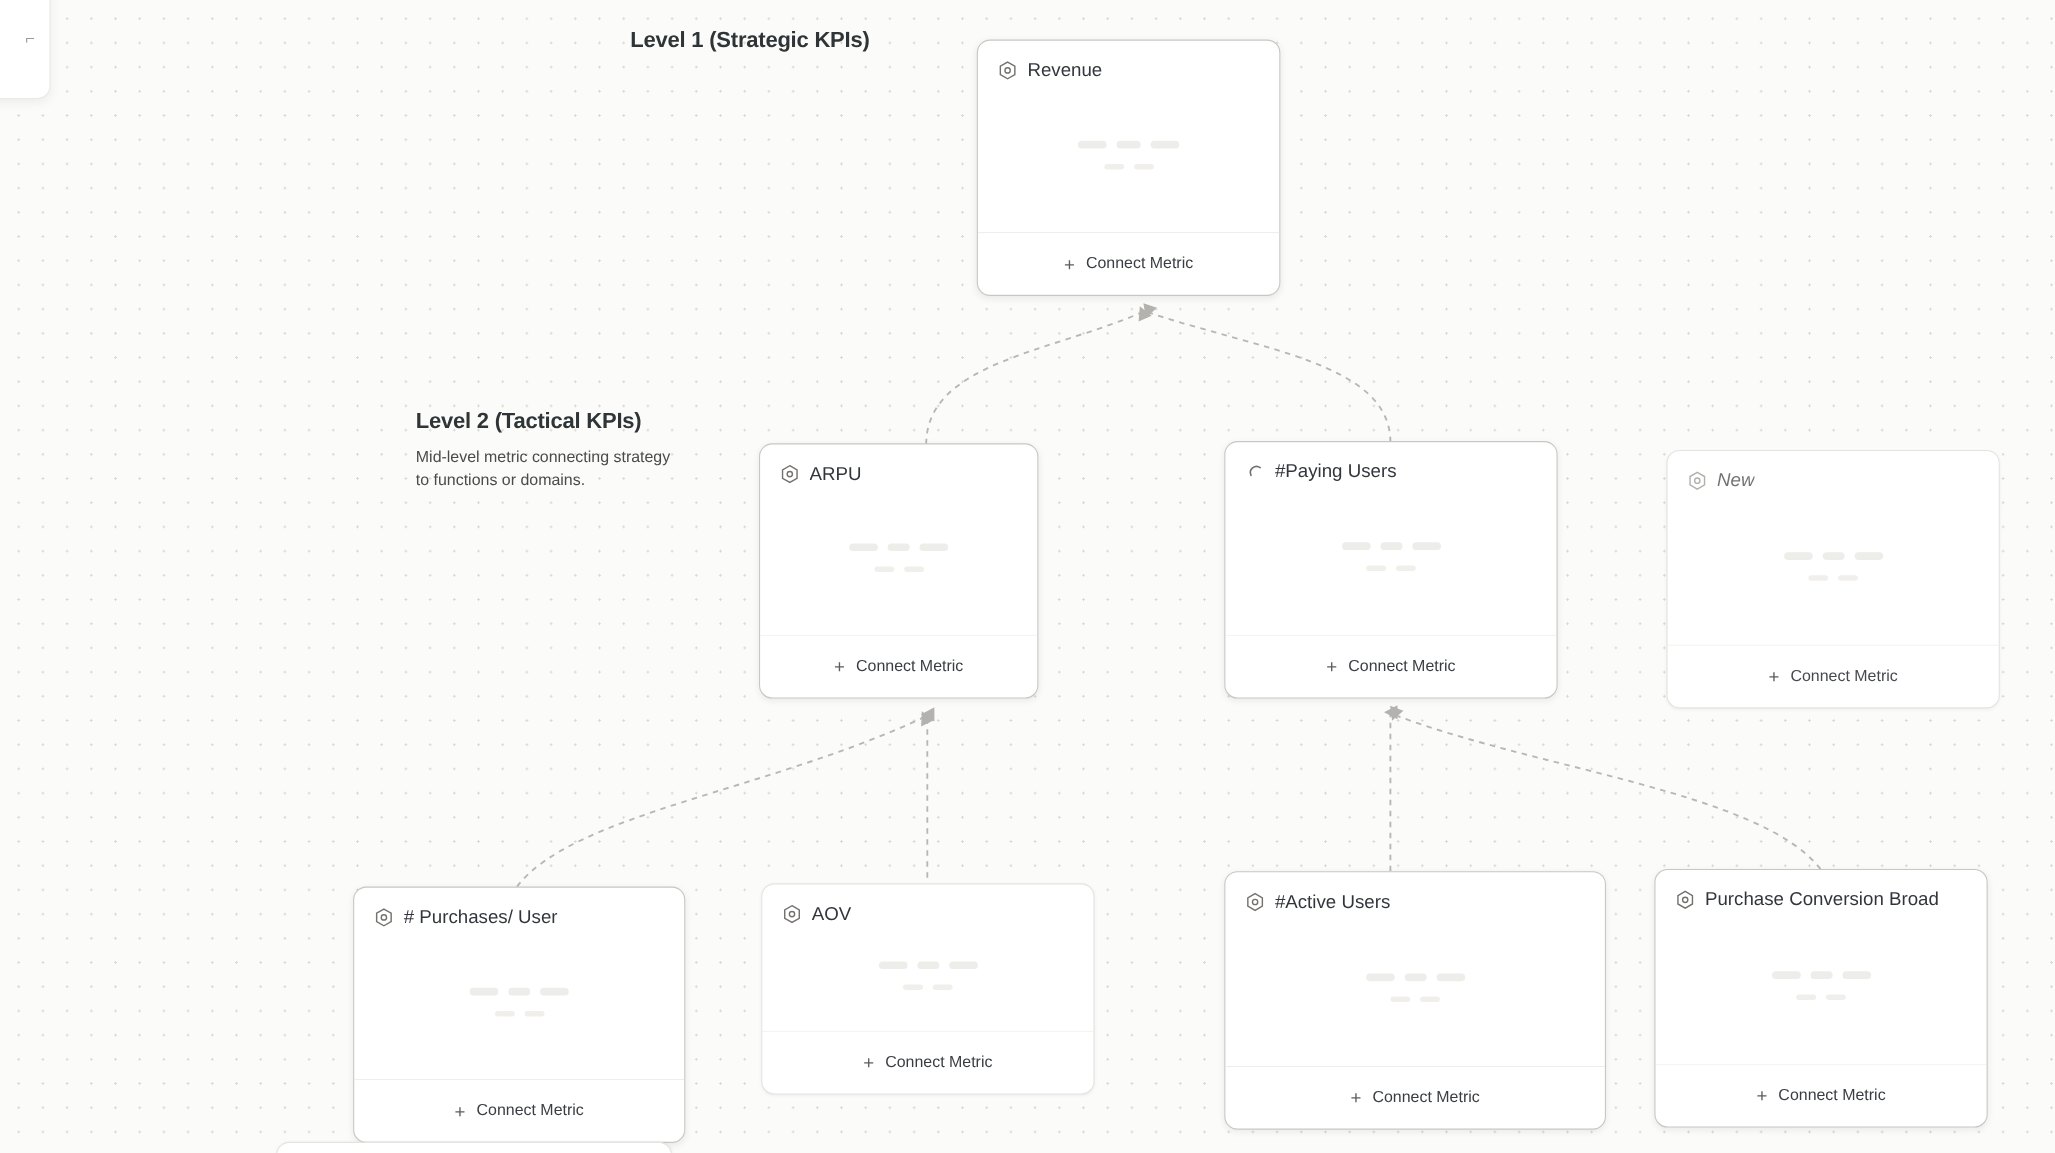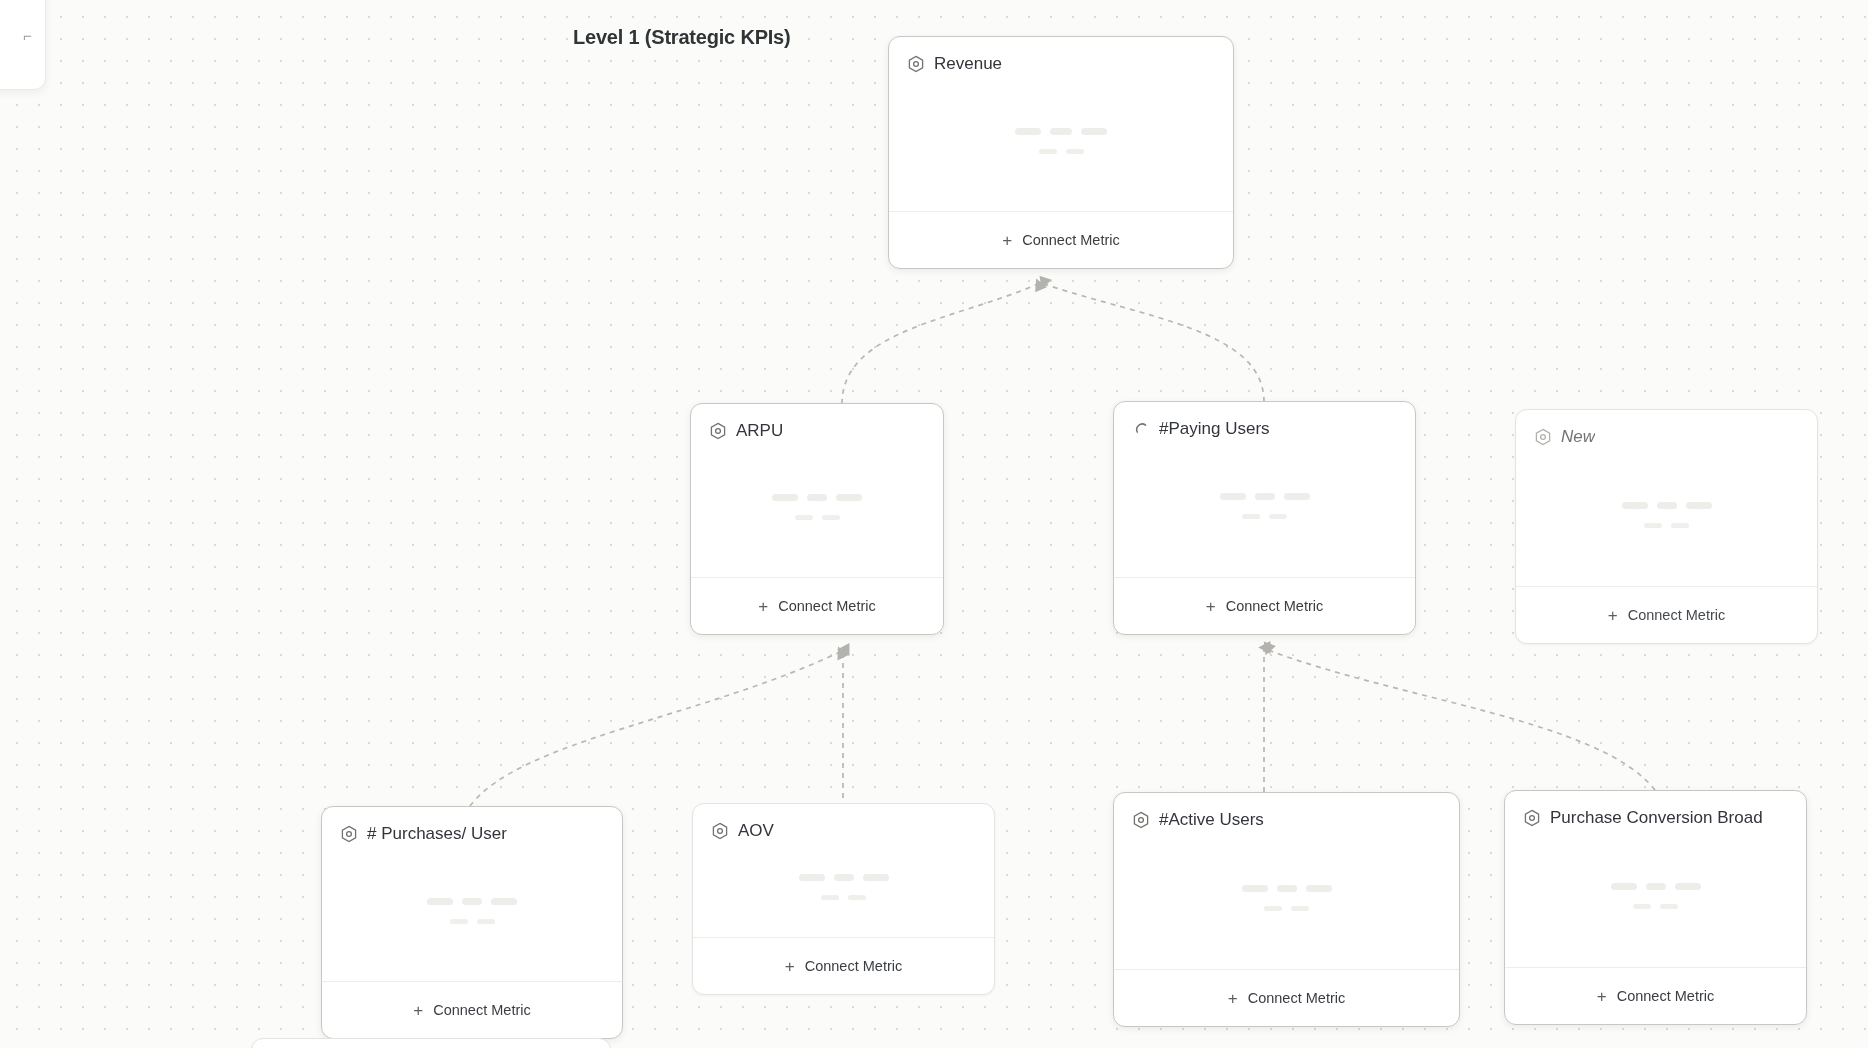--- a/index.html
+++ b/index.html
@@ -170,23 +170,27 @@
   </svg>
 
   <div class="corner-panel">
     <div class="glyph">⌐</div>
   </div>
 
   <div class="level-block" style="left:573px; top:26px;">
     <div class="level-title">Level 1 (Strategic KPIs)</div>
   </div>
 
-
-
-  <div class="card selected" style="left:888px; top:36px; width:346px; height:233px;">
+  <div class="level-block" style="left:378px; top:372px;">
+    <div class="level-title">Level 2 (Tactical KPIs)</div>
+    <div class="level-desc">Mid-level metric connecting strategy to functions or domains.</div>
+  </div>
+
+
+  <div class="card selected" style="left:888px; top:36px; width:276px; height:233px;">
     <div class="card-head">
       <span class="hex-icon">
         <svg width="18" height="18" viewBox="0 0 18 18" fill="none" stroke="#74726e" stroke-width="1.3">
           <path d="M9 1.4 L15.6 5.2 L15.6 12.8 L9 16.6 L2.4 12.8 L2.4 5.2 Z"></path>
           <circle cx="9" cy="9" r="2.4"></circle>
         </svg>
       </span>
       <span class="card-title">Revenue</span>
     </div>
     <div class="card-body">

